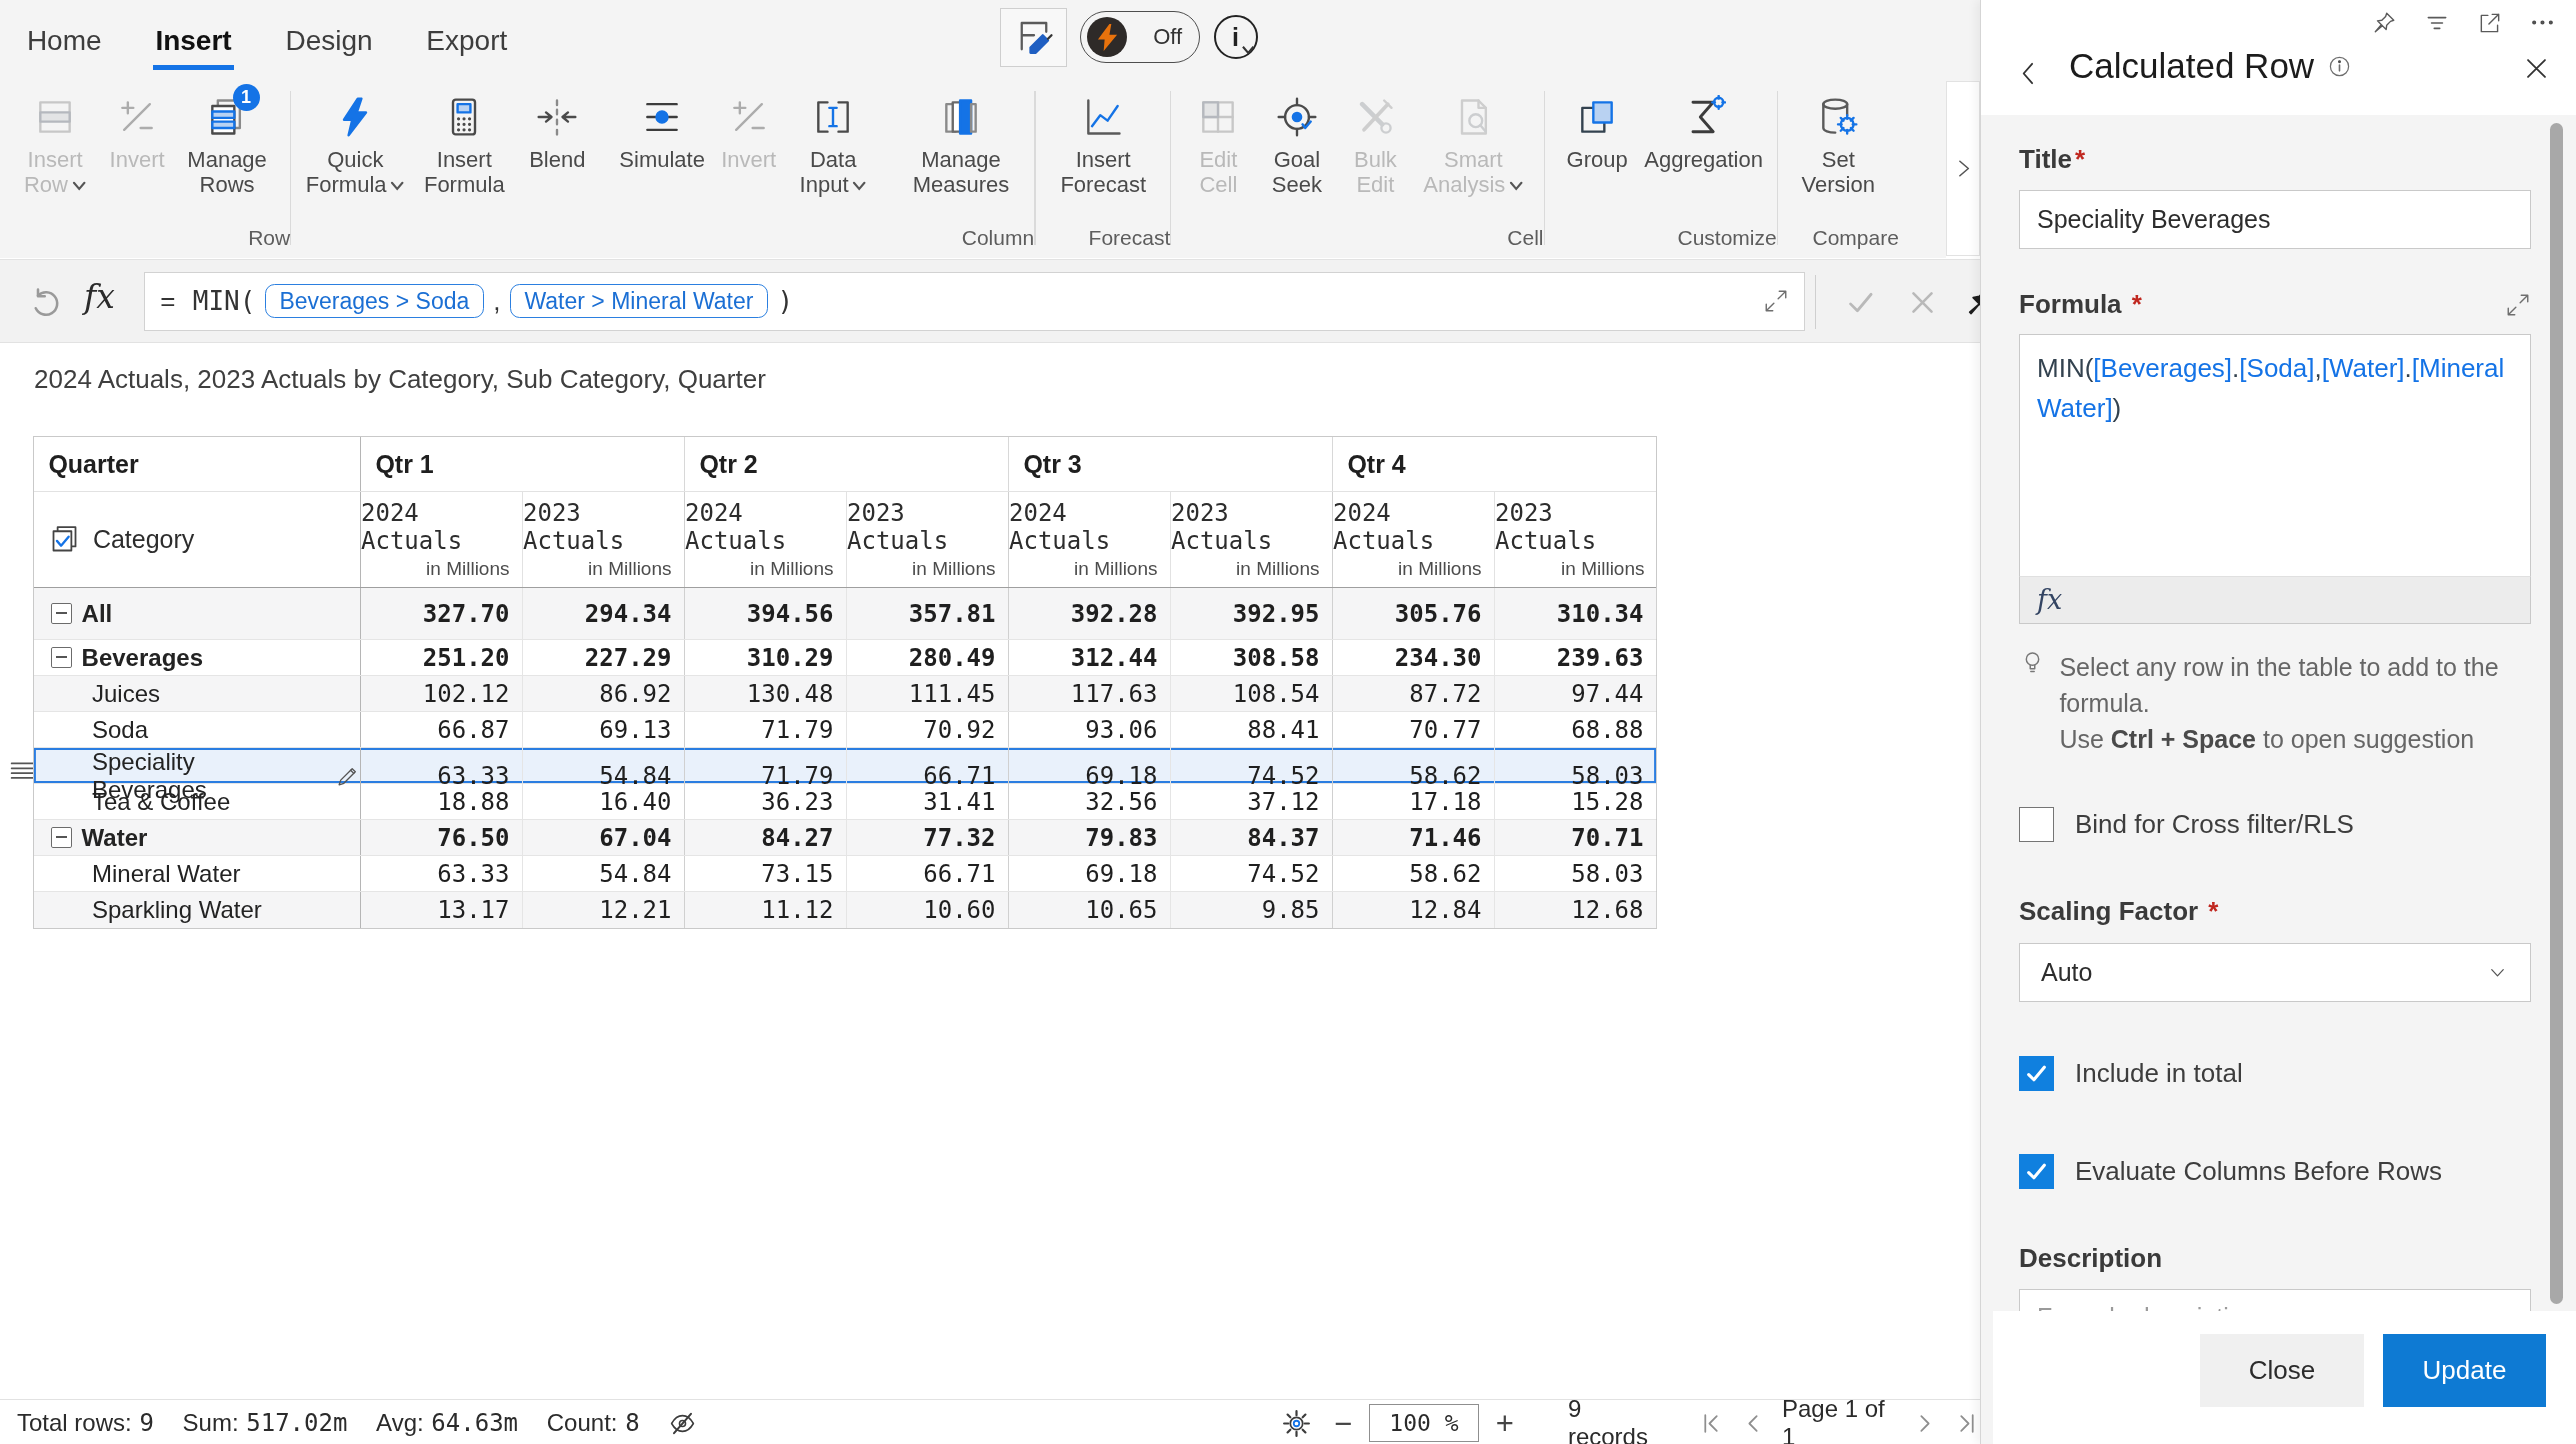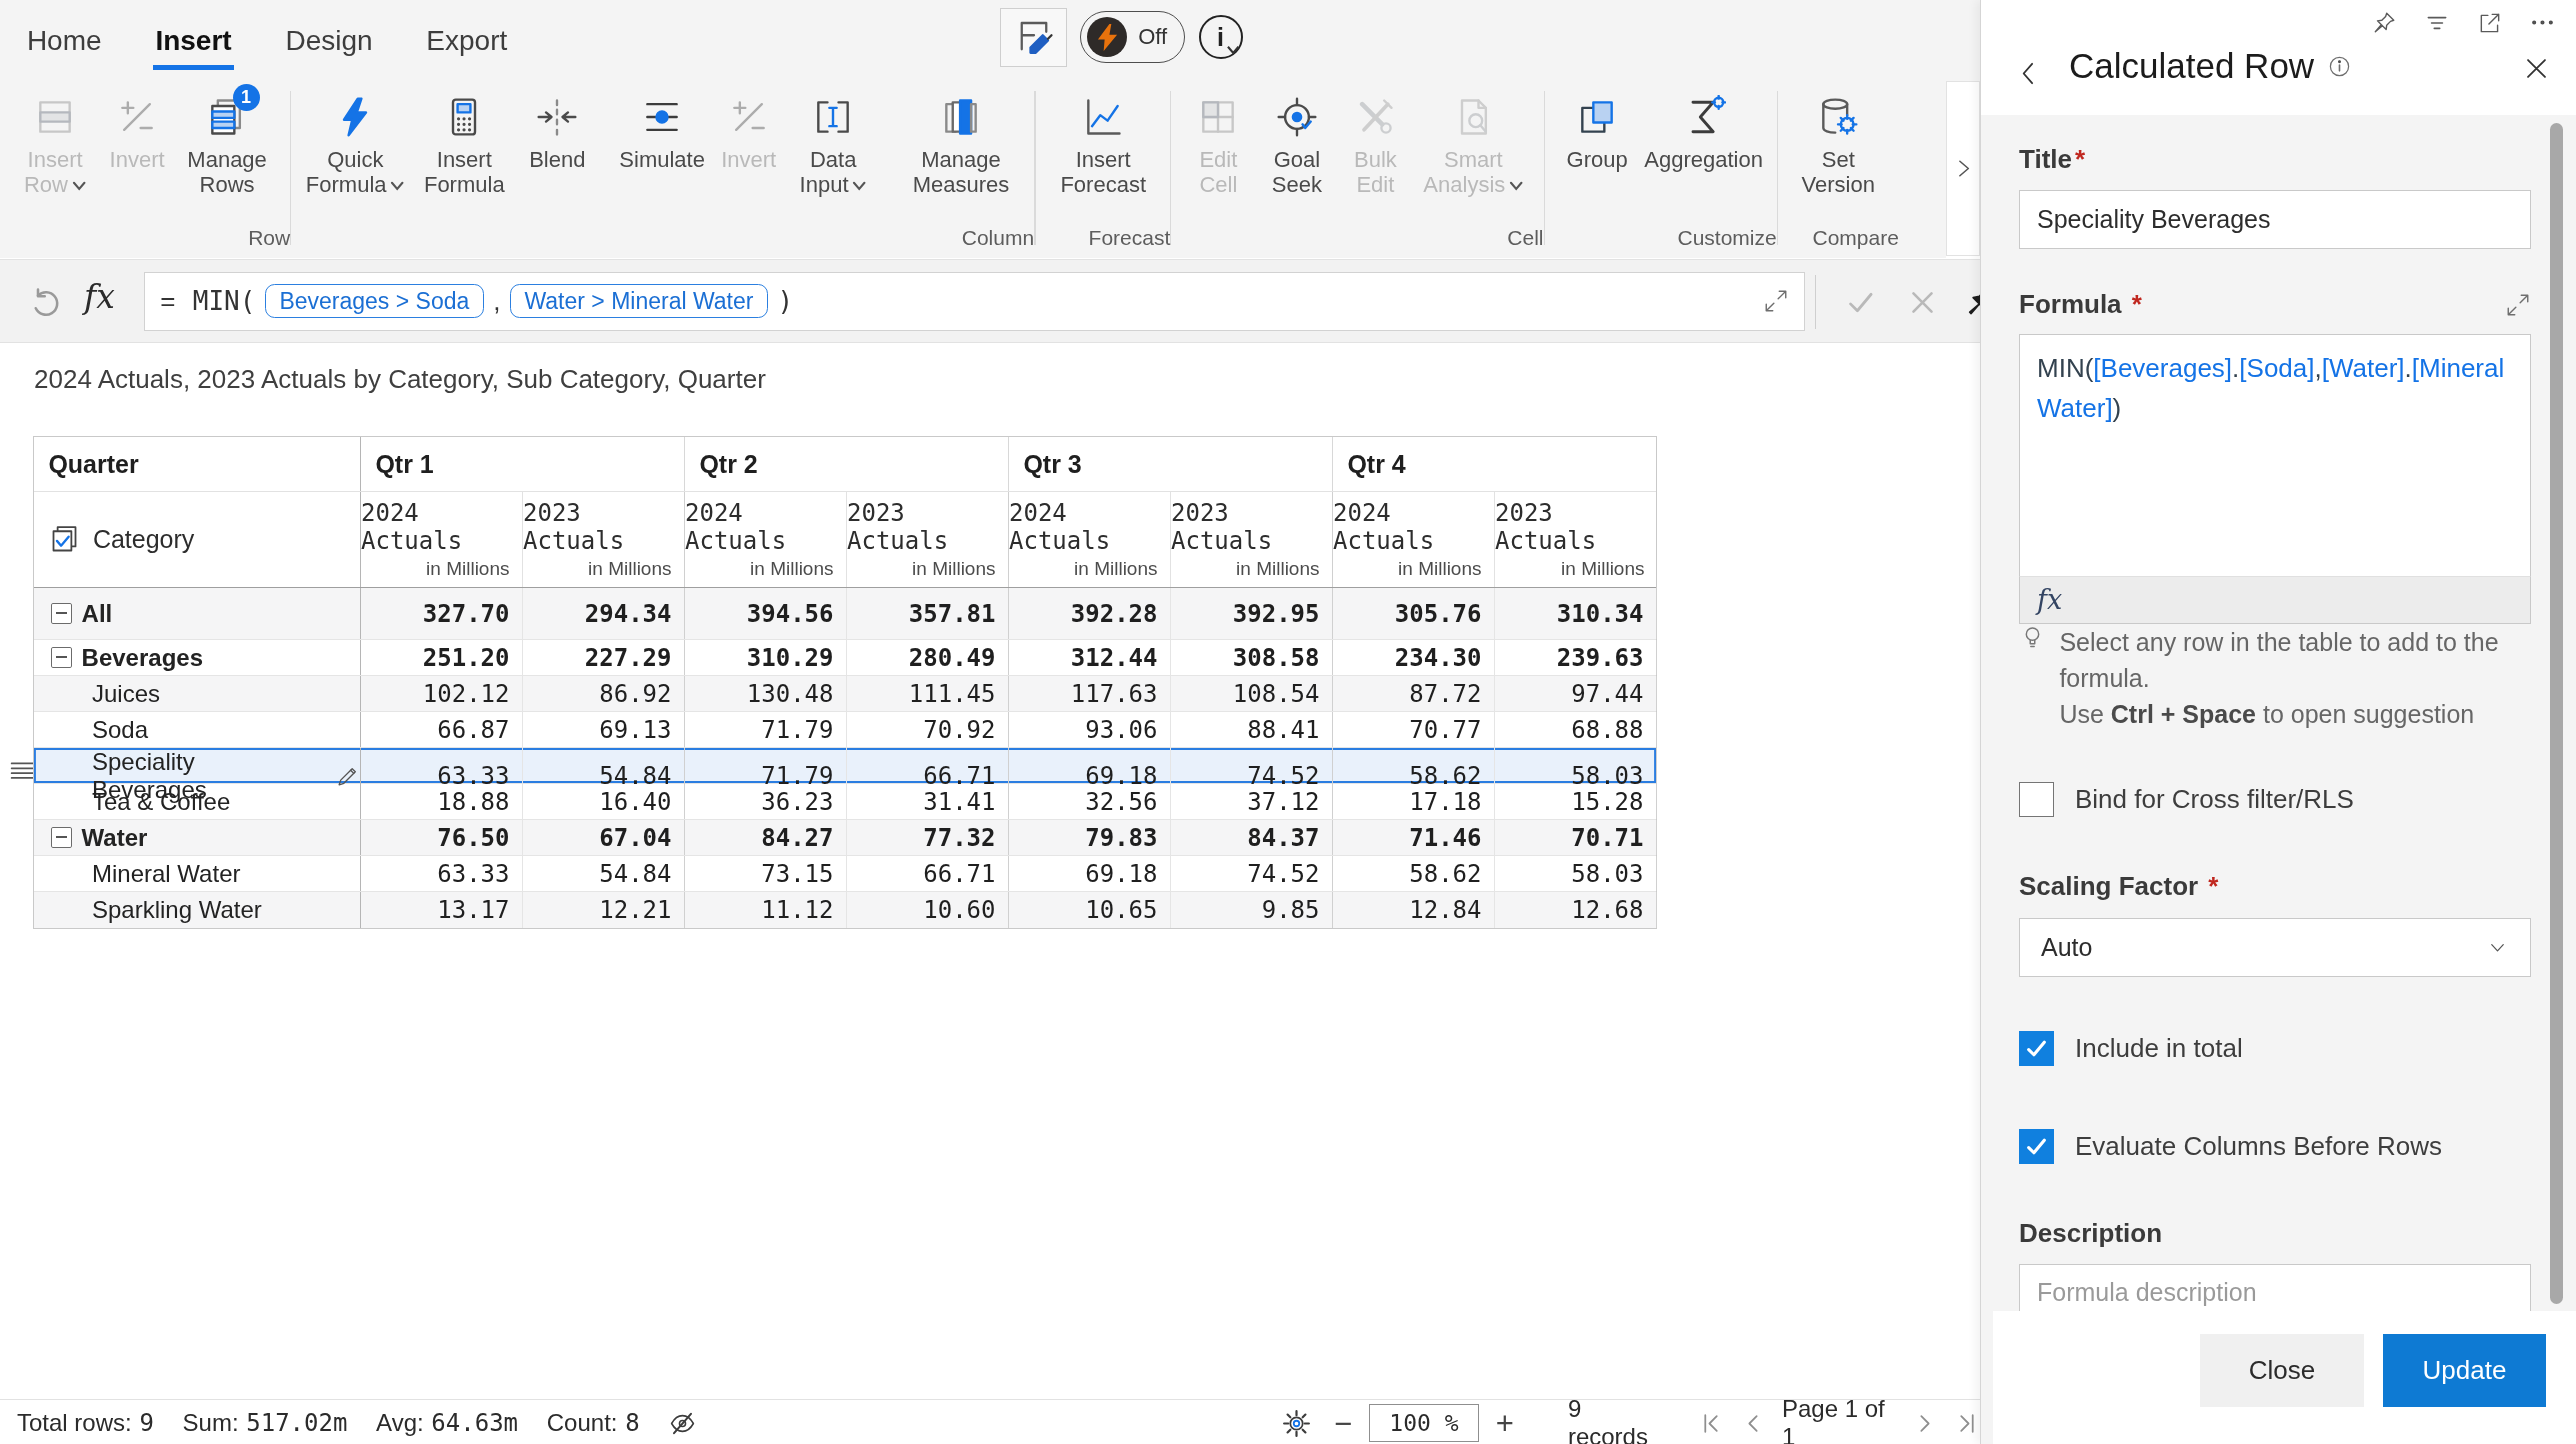--- a/index.html
+++ b/index.html
@@ -12,21 +12,21 @@
   .main{position:absolute;left:0;top:0;width:1980px;height:1445px;background:#fff;}
 
   
   .tabbar{position:absolute;left:0;top:0;width:1980px;height:81px;background:#f4f4f4;}
   .tabs{position:absolute;left:25px;top:0;height:81px;display:flex;align-items:center;gap:50px;}
   .tab{font-size:28px;color:#3d3d3d;position:relative;padding:5.8px 1.9px;cursor:default;}
   .tab.active{color:#111;font-weight:bold;}
   .tab.active::after{content:"";position:absolute;left:0;right:0;bottom:-7.7px;height:4.8px;background:var(--accent);}
   .quick-toolbar{position:absolute;left:1000px;top:7.7px;display:flex;align-items:center;gap:13.4px;}
   .qt-edit{width:67px;height:59px;background:#f8f8f8;border:1px solid #cfcfcf;display:flex;align-items:center;justify-content:center;}
-  .qt-toggle{height:52px;border:1.9px solid #4e4e4e;border-radius:27px;display:flex;align-items:center;gap:11px;padding:0 17px 0 5.8px;background:#f4f4f4;}
+  .qt-toggle{height:52px;border:1.9px solid #4e4e4e;border-radius:27px;display:flex;align-items:center;gap:26px;padding:0 17px 0 5.8px;background:#f4f4f4;}
   .qt-toggle .bolt-circle{width:40px;height:40px;border-radius:50%;background:#2e2a28;display:flex;align-items:center;justify-content:center;}
   .qt-toggle .lbl{font-size:22px;color:#333;}
   .qt-info{width:44px;height:44px;border-radius:50%;border:2.9px solid #222;display:flex;align-items:center;justify-content:center;font-size:25px;font-weight:bold;color:#222;}
 
   
   .ribbon{position:absolute;left:0;top:81px;width:1946px;height:177px;background:#f4f4f4;display:flex;align-items:stretch;overflow:hidden;}
   .rgroup{position:relative;display:flex;flex-direction:column;padding:0 9.6px;}
   .rbuttons{display:flex;align-items:flex-start;height:134px;padding-top:7.7px;}
   .rbtn{display:flex;flex-direction:column;align-items:center;padding-top:3.8px;cursor:default;}
   .ricon{position:relative;height:50px;display:flex;align-items:center;justify-content:center;}
@@ -103,21 +103,21 @@
   .ph-close{position:absolute;right:25px;top:54px;}
   .panel-body{position:absolute;left:0;top:115px;right:0;bottom:134px;padding:29px 45px 0 38px;overflow:hidden;}
   .flabel{font-size:26px;font-weight:bold;color:#3a3a3a;}
   .req{color:#c0271f;margin-left:2.9px;}
   .pinput{margin-top:15.3px;width:100%;height:59px;background:#fff;border:1px solid #c9c9c9;font-size:25px;color:#2d2d2d;padding:0 17px;font-family:"Liberation Sans",sans-serif;}
   .frow{margin-top:40px;display:flex;align-items:center;justify-content:space-between;}
   .formula-box{margin-top:13.4px;width:100%;height:242px;background:#fff;border:1px solid #c9c9c9;border-bottom:none;padding:13.4px 17px;font-size:26px;line-height:1.55;}
   .tok-ref{color:var(--accent);}
   .tok-plain{color:#33424f;}
   .fx-strip{width:100%;height:48px;background:#ececec;border:1px solid #c9c9c9;border-top:1px solid #e0e0e0;display:flex;align-items:center;padding-left:17px;font-family:"DejaVu Serif",serif;font-style:italic;font-size:27px;color:#344563;}
-  .hint{display:flex;gap:13.4px;font-size:25px;color:#666;line-height:1.45;}
+  .hint{margin-top:25px;display:flex;gap:13.4px;font-size:25px;color:#666;line-height:1.45;}
   .cbrow{display:flex;align-items:center;gap:21px;}
   .cbox{width:35px;height:35px;background:#fff;border:1.9px solid #757575;flex:0 0 35px;display:flex;align-items:center;justify-content:center;}
   .cbox.checked{background:var(--check);border-color:var(--check);}
   .cblabel{font-size:26px;color:#3d3d3d;}
   .pselect{margin-top:15.3px;width:100%;height:59px;background:#fff;border:1px solid #c9c9c9;display:flex;align-items:center;justify-content:space-between;padding:0 21px;font-size:25px;color:#2d2d2d;}
   .ptextarea{margin-top:15.3px;width:100%;height:91px;background:#fff;border:1px solid #c9c9c9;font-size:25px;padding:13.4px 17px;resize:none;font-family:"Liberation Sans",sans-serif;color:#2d2d2d;}
   .ptextarea::placeholder{color:#9a9a9a;}
   .panel-footer{position:absolute;left:12px;right:0;bottom:0;height:134px;background:#fff;display:flex;justify-content:flex-end;align-items:flex-start;padding:23px 30px 0 0;gap:19px;}
   .btn{height:73px;font-size:26px;display:flex;align-items:center;justify-content:center;border:none;cursor:default;}
   .btn-close{width:164px;background:#f0f0f0;color:#2b2b2b;}

